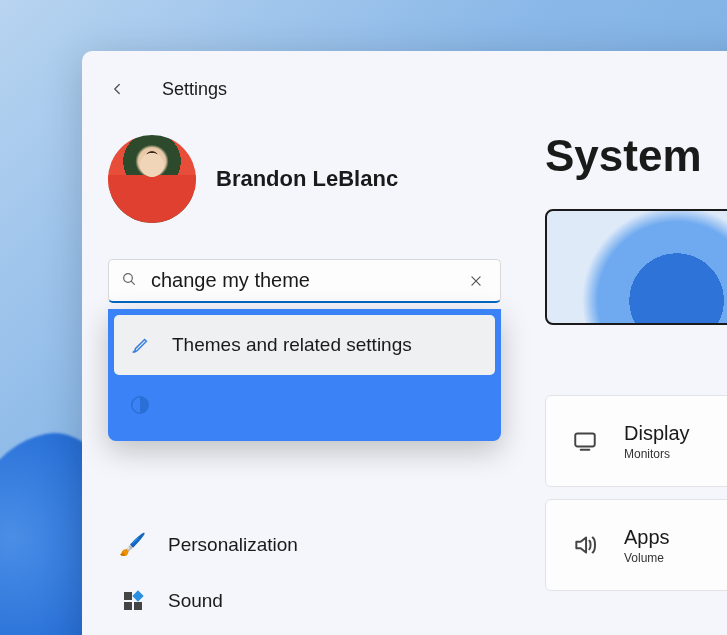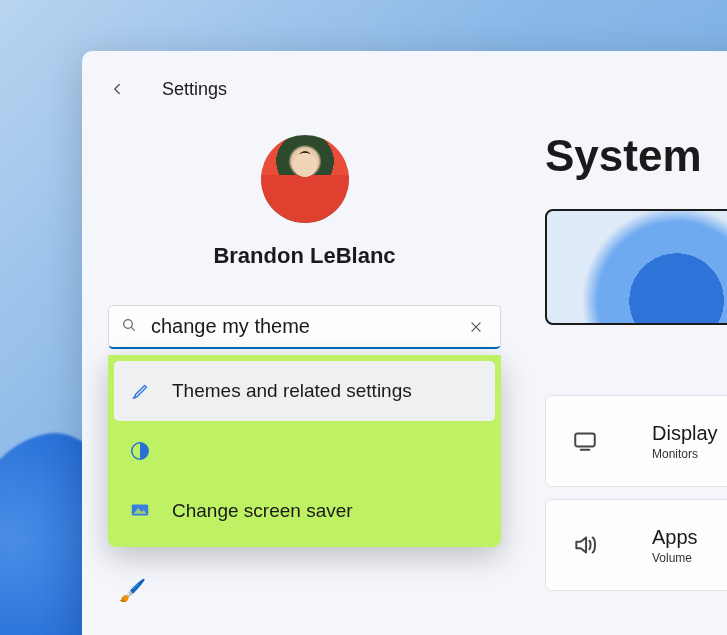--- a/index.html
+++ b/index.html
@@ -55,21 +55,20 @@
   .sidebar {
     width: 445px;
     padding: 18px 22px 0 22px;
     position: relative;
   }
   .user-row {
     display: flex;
     align-items: center;
     gap: 20px;
     padding: 4px 4px 18px 4px;
-    flex-direction: column;
   }
   .avatar {
     width: 88px;
     height: 88px;
     border-radius: 50%;
     background: radial-gradient(circle at 50% 30%, #e8c9a8 18%, #2d4a2d 22% 38%, #e84d3a 38% 70%, #2a5a30 70%);
     background-blend-mode: normal;
     position: relative;
     overflow: hidden;
   }
@@ -109,21 +108,21 @@
   }
   .clear-btn {
     width: 24px; height: 24px;
     display:flex; align-items:center; justify-content:center;
     cursor:pointer;
   }
   .clear-btn svg { width: 14px; height: 14px; stroke: #555; }
   .suggestions {
     position: absolute;
     left: 0; right: 0; top: 50px;
-    background: #bef264;
+    background: #3b82f6;
     border-radius: 0 0 8px 8px;
     box-shadow: 0 10px 30px rgba(0,0,0,0.22);
     padding: 6px;
     z-index: 10;
   }
   .sugg-item {
     display: flex;
     align-items: center;
     gap: 20px;
     height: 60px;
@@ -170,21 +169,21 @@
     gap: 24px;
     height: 92px;
     border: 1px solid #e2e4e8;
     border-radius: 6px;
     background: #fdfdfe;
     padding: 0 24px;
     cursor:pointer;
   }
   .card-icon { width:30px; height:30px; display:flex; align-items:center; justify-content:center; }
   .card-icon svg { width:26px; height:26px; stroke:#444; fill:none; }
-  .card-text { display:flex; flex-direction:column; gap:2px;margin-left:28px; }
+  .card-text { display:flex; flex-direction:column; gap:2px; }
   .card-title { font-size: 20px; color:#1a1a1a; }
   .card-sub { font-size: 12px; color:#333; }
 </style>
 </head>
 <body>
 
 <div class="wallpaper-shape"></div>
 
 <div class="window">
   <div class="titlebar">
@@ -230,36 +229,27 @@
             <span>Themes and related settings</span>
           </div>
           <div class="sugg-item">
             <span class="sugg-icon">
               <svg viewBox="0 0 24 24" width="22" height="22">
                   <circle cx="12" cy="12" r="9" fill="none" stroke="#2a6fd6" stroke-width="1.6"></circle>
                   <path d="M12 3a9 9 0 0 1 0 18z" fill="#2a6fd6"></path>
                 </svg>
             </span>
           </div>
-          <div class="sugg-item">
-            <span class="sugg-icon">
-              <svg viewBox="0 0 24 24" width="22" height="22">
-                  <rect x="3" y="5" width="18" height="12" rx="1.5" fill="#3a7fe0"></rect>
-                  <rect x="3" y="5" width="18" height="12" rx="1.5" fill="url(#g)"></rect>
-                  <path d="M5 15l5-6 4 4 2-2 3 4z" fill="#9fd070"></path>
-                </svg>
-            </span>
-            <span>Change screen saver</span>
-          </div>
         </div>
       </div>
 
       <div class="nav-list" style="margin-top:214px;">
         <div class="nav-item">
           <span class="nav-icon">🖌️</span>
+          <span>Personalization</span>
         </div>
         <div class="nav-item">
           <span class="nav-icon">
             <svg viewBox="0 0 24 24" width="24" height="24">
                 <rect x="3" y="3" width="8" height="8" fill="#444"></rect>
                 <rect x="13" y="3" width="8" height="8" fill="#2a8fe0" transform="rotate(45 17 7)"></rect>
                 <rect x="3" y="13" width="8" height="8" fill="#444"></rect>
                 <rect x="13" y="13" width="8" height="8" fill="#444"></rect>
               </svg>
           </span>

